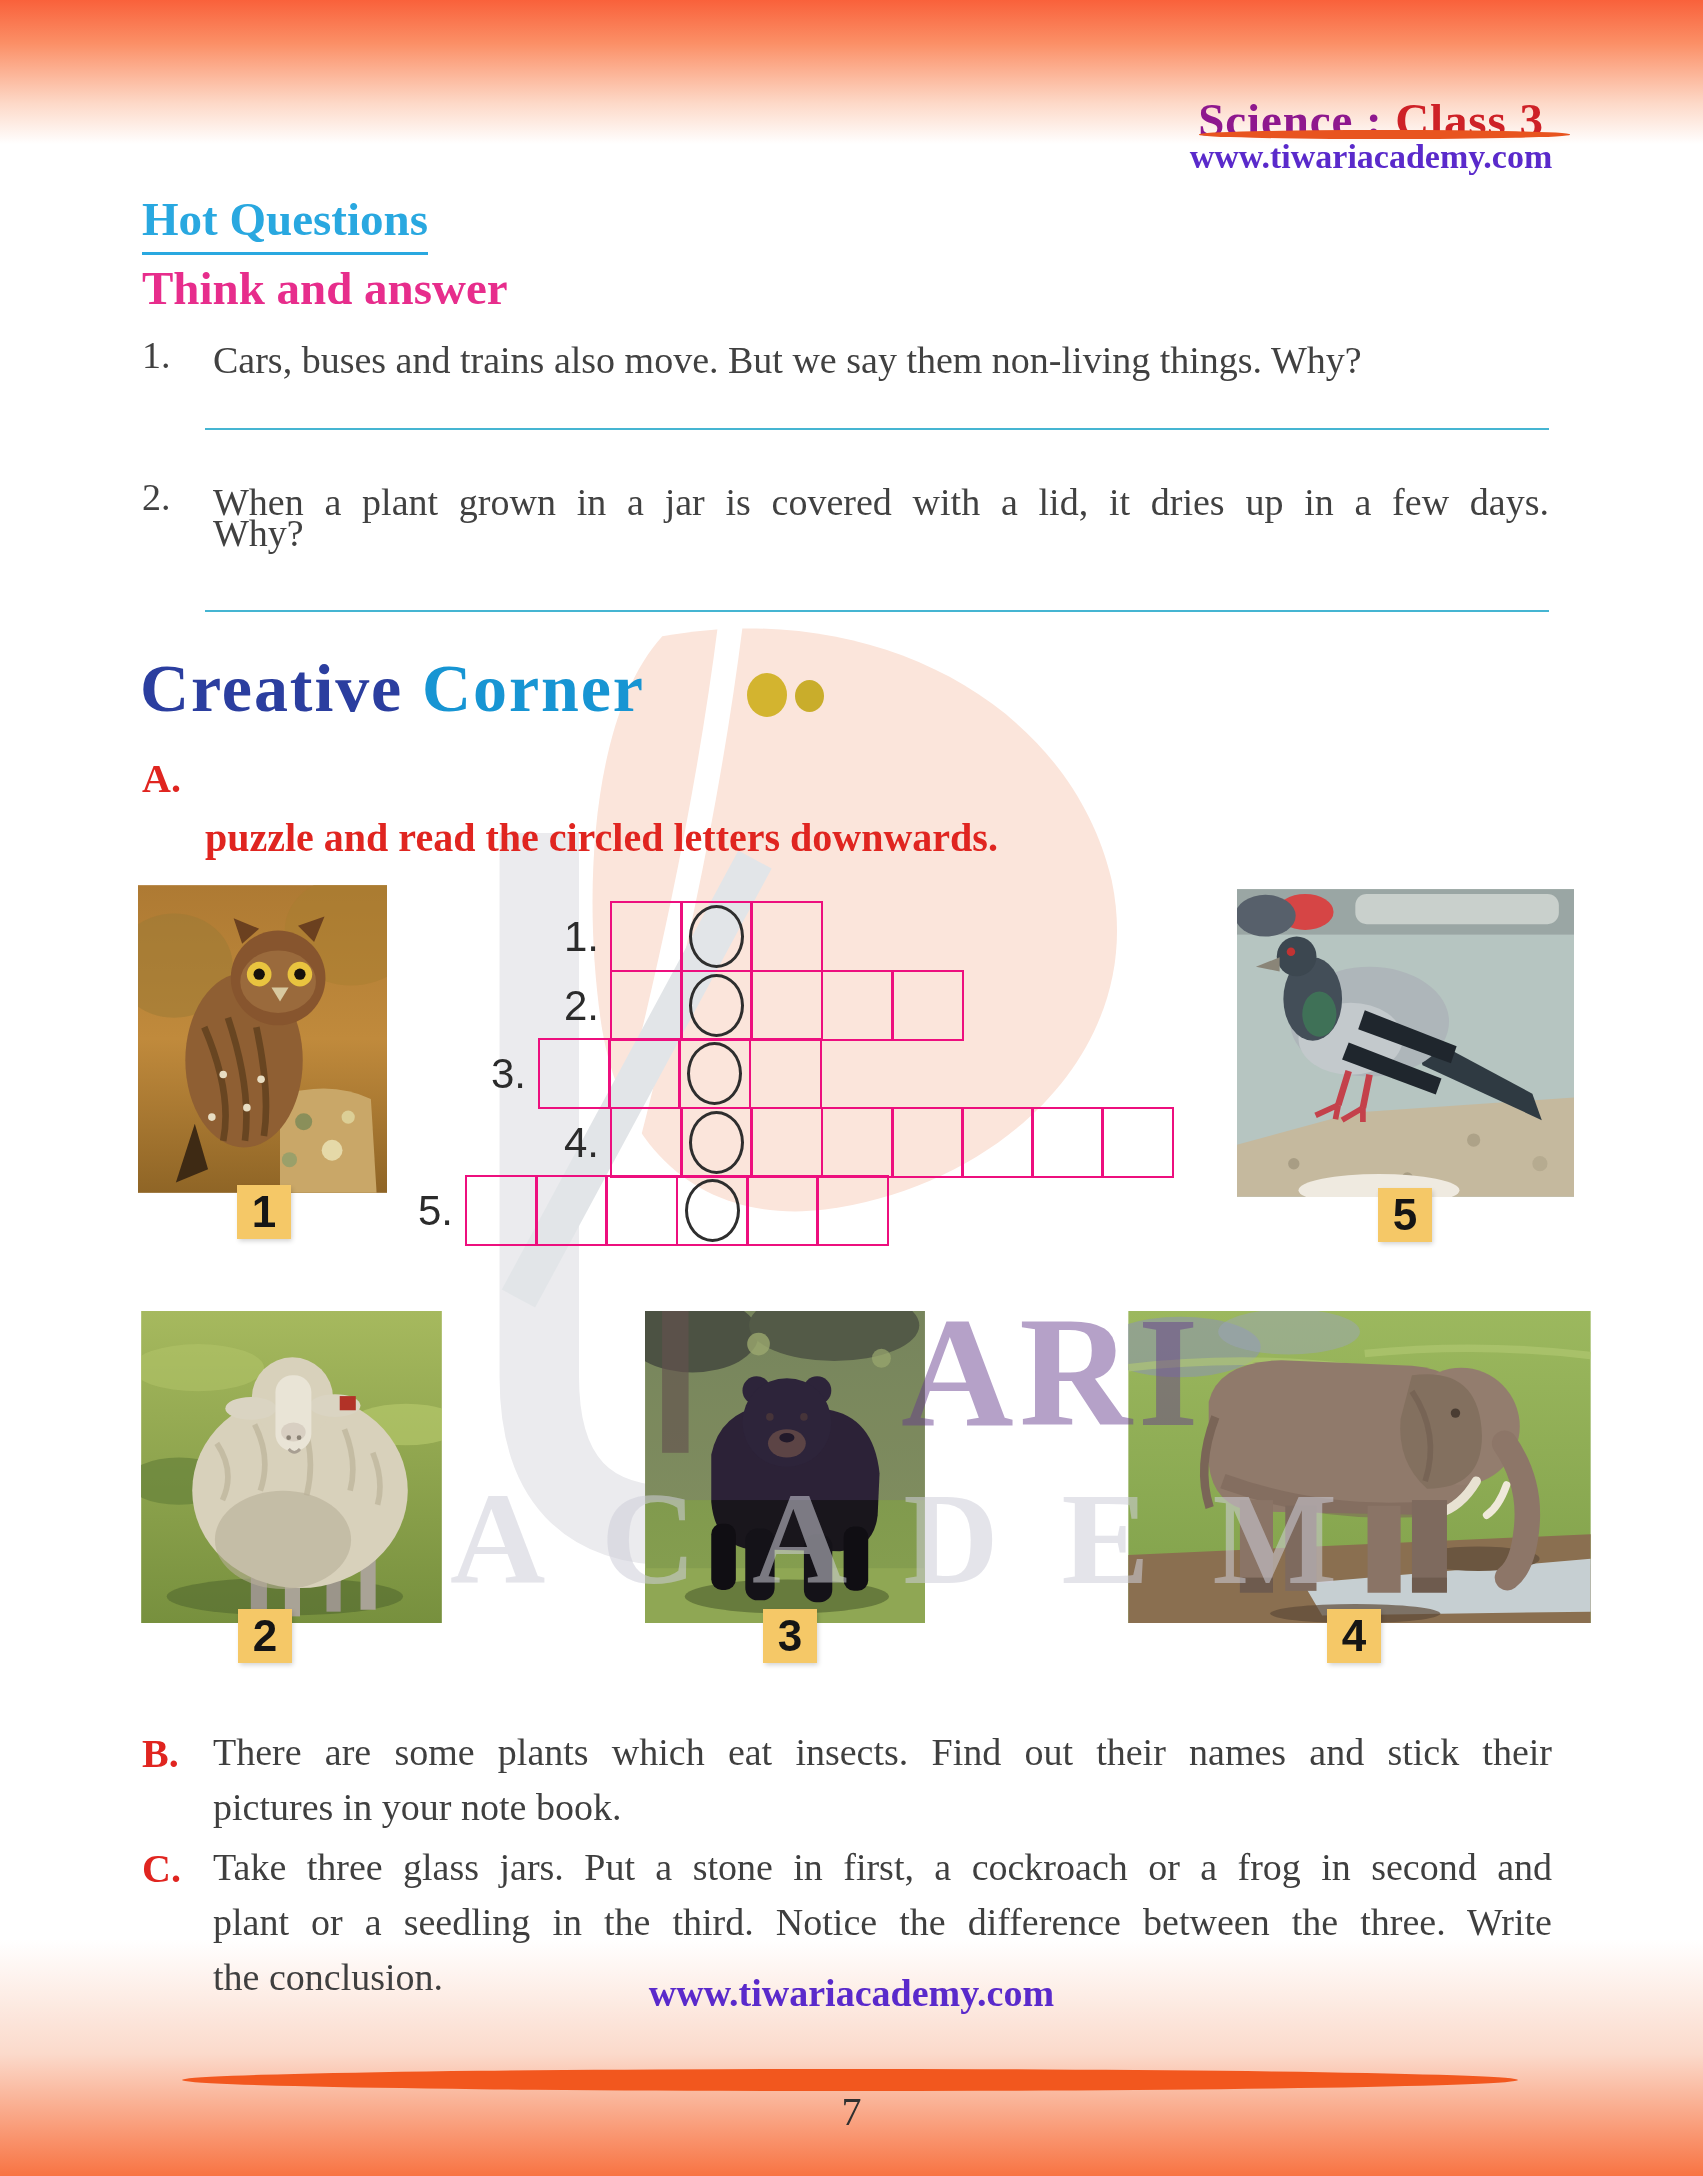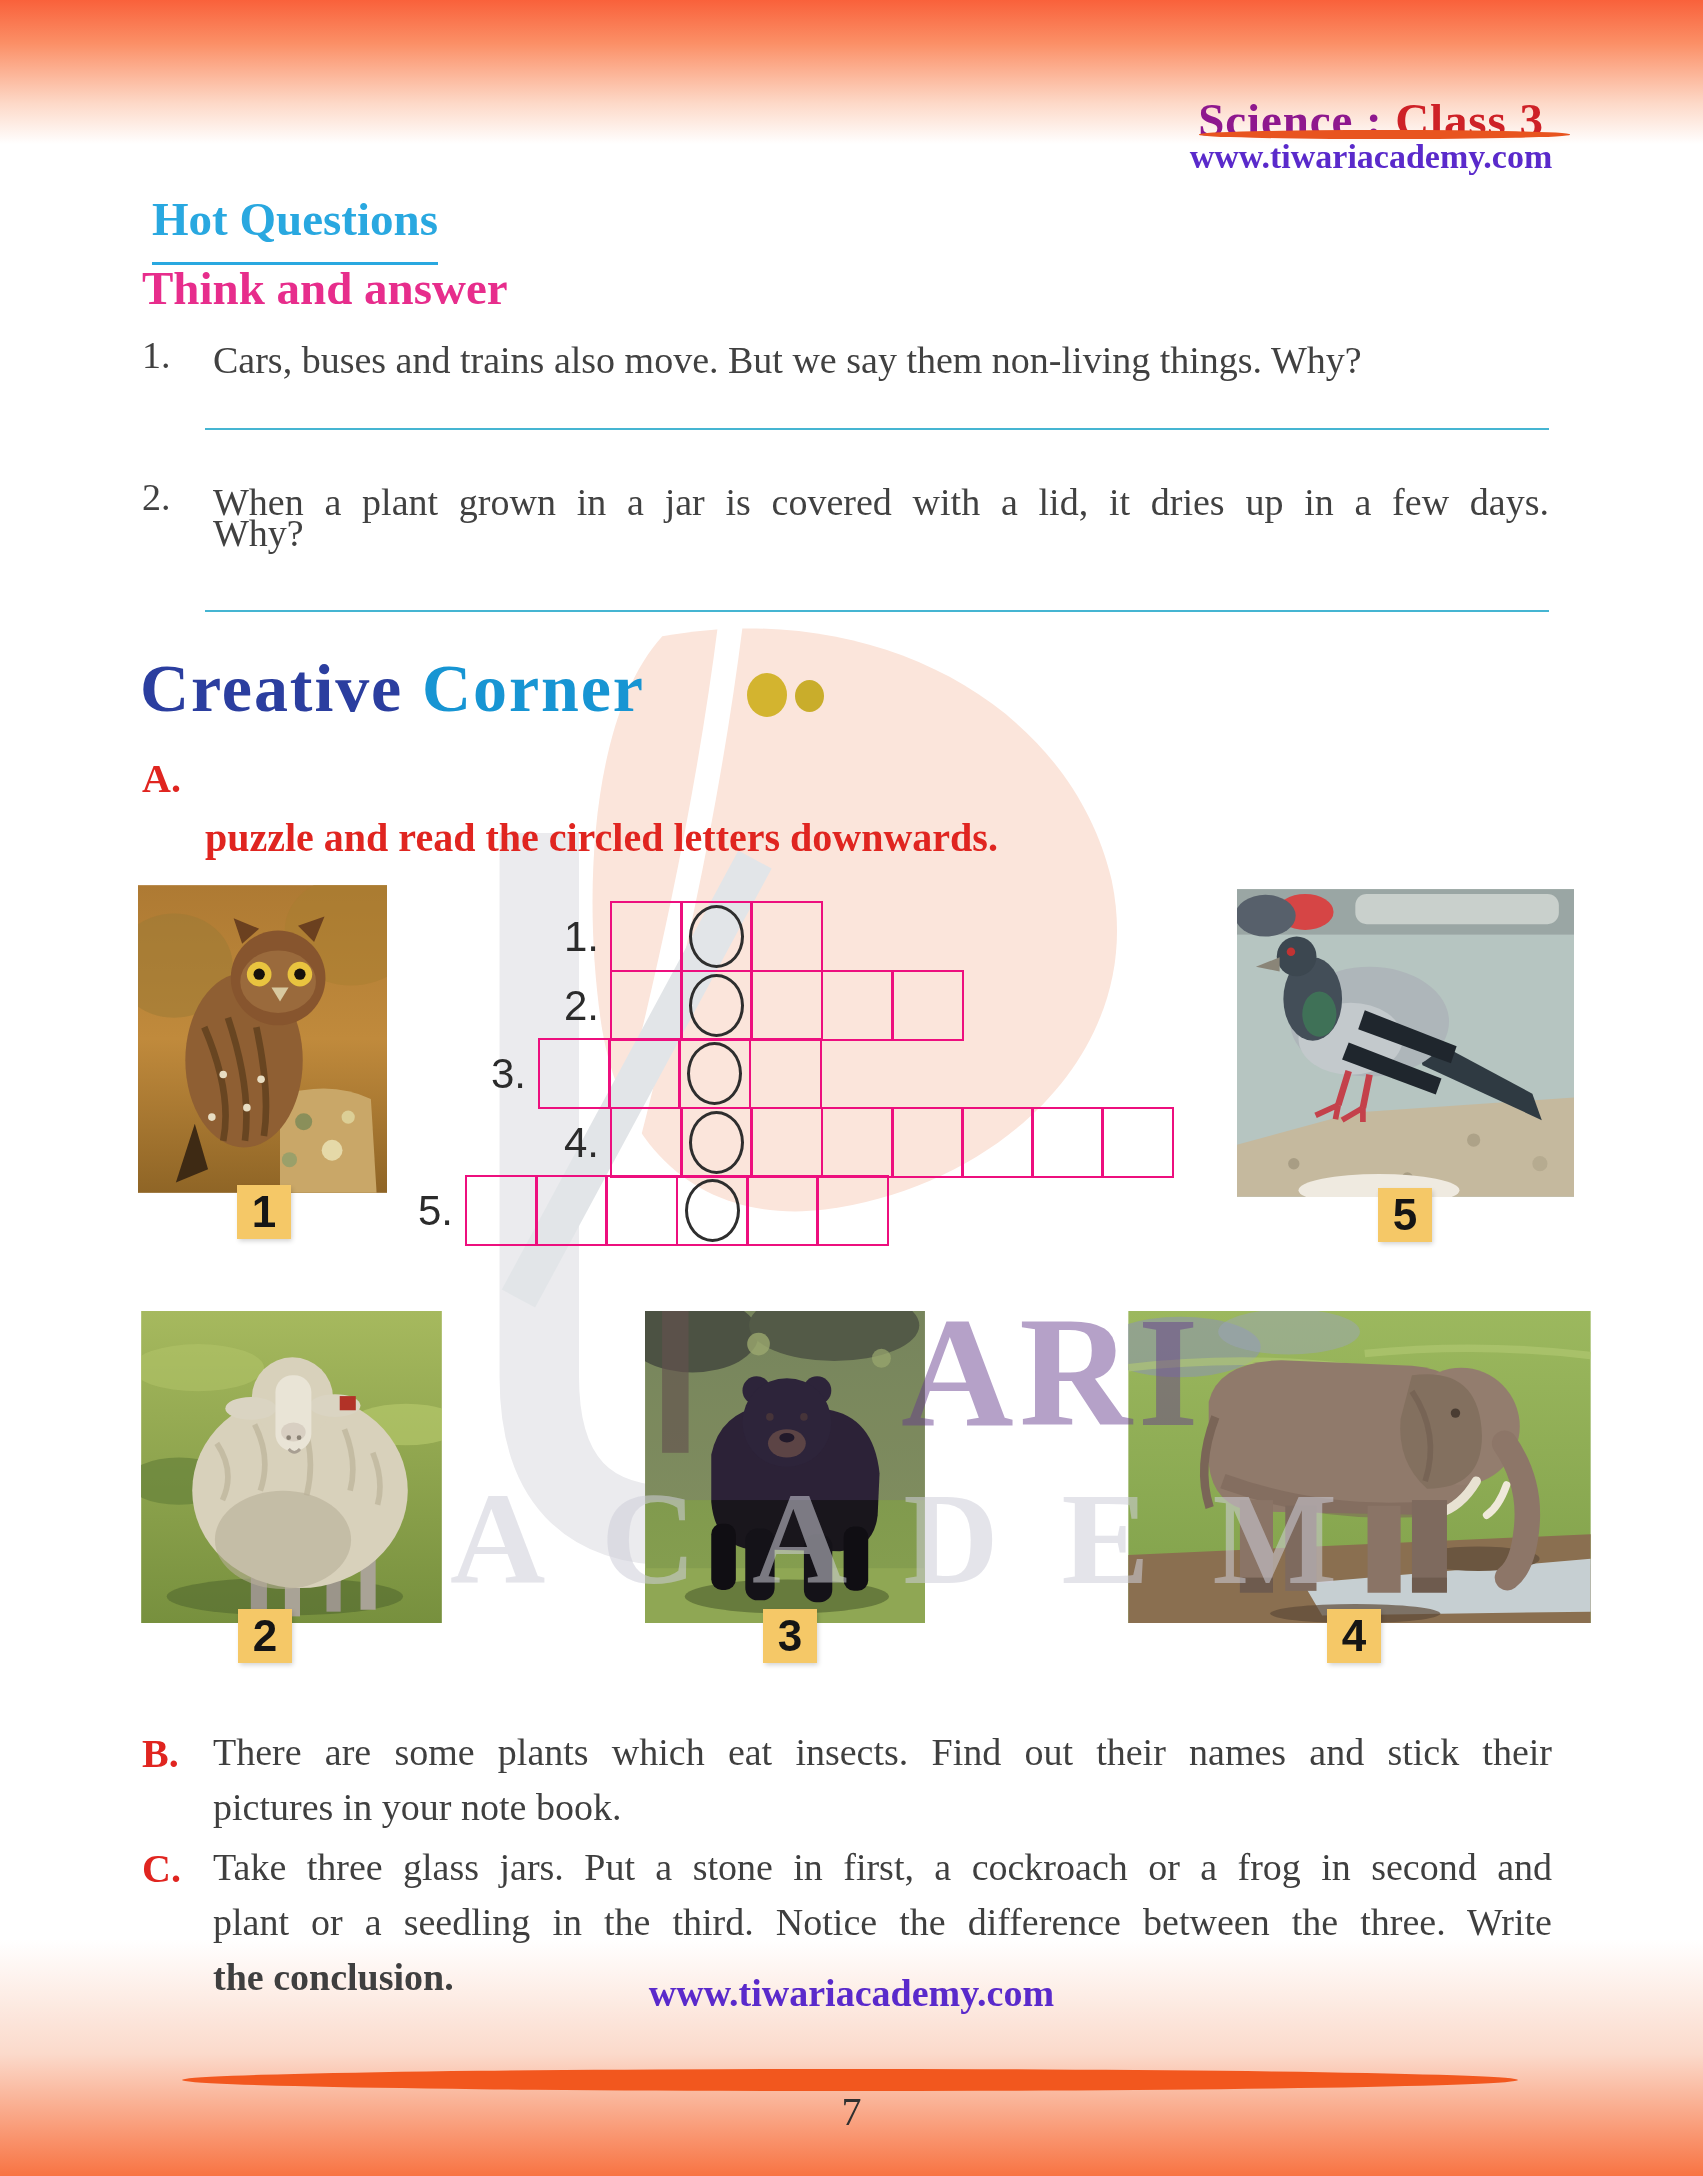--- a/index.html
+++ b/index.html
@@ -16,22 +16,22 @@
   .title{position:absolute;top:61px;left:1158px;width:426px;text-align:center;
          font-weight:bold;font-size:47px;z-index:10;letter-spacing:0.9px;margin-top:32px;}
   .title .p1{color:#8E188E;}
   .title .p2{color:#CE2127;}
   .title-underline{position:absolute;top:130px;left:1199px;width:371px;height:8.5px;
          background:#E8541F;border-radius:50%;z-index:10;}
   .hdr-www{position:absolute;top:138px;left:1158px;width:426px;text-align:center;
          font-size:34px;font-weight:bold;color:#5A2ACB;z-index:10;}
 
   
-  .hot{position:absolute;top:192px;left:152px;font-size:47px;font-weight:bold;color:#29A8E0;
-       border-bottom:3.8px solid #29A8E0;padding-bottom:16px;z-index:10;}
+  .hot{position:absolute;top:192px;left:142px;font-size:47px;font-weight:bold;color:#29A8E0;
+       border-bottom:3.8px solid #29A8E0;padding-bottom:6px;z-index:10;}
   .think{position:absolute;top:261px;left:142px;font-size:47px;font-weight:bold;color:#E72D8C;z-index:10;}
 
   
   .qnum{position:absolute;left:142px;font-size:38px;color:#414141;z-index:10;}
   .qtext{position:absolute;left:213px;width:1336px;font-size:38px;color:#414141;
          line-height:55px;z-index:10;}
   .nw{white-space:nowrap;}
   .jl{text-align:justify;text-align-last:justify;}
   .ansline{position:absolute;left:205px;width:1344px;height:0;border-top:2.8px solid #45B5D2;z-index:10;}
 
@@ -335,20 +335,20 @@
   <div class="wm-ari">ARI</div>
   <div class="wm-acad">A C A D E M</div>
 
   <div class="seclabel" style="top:1730px;">B.</div>
   <div class="bcline jl" style="top:1730px;">There are some plants which eat insects. Find out their names and stick their</div>
   <div class="bcline" style="top:1785px;">pictures in your note book.</div>
 
   <div class="seclabel" style="top:1845px;">C.</div>
   <div class="bcline jl" style="top:1845px;">Take three glass jars. Put a stone in first, a cockroach or a frog in second and</div>
   <div class="bcline jl" style="top:1900px;">plant or a seedling in the third. Notice the difference between the three. Write</div>
-  <div class="bcline" style="top:1955px;font-weight:bold;">the conclusion.</div>
+  <div class="bcline" style="top:1955px;">the conclusion.</div>
 
   <div class="f-www">www.tiwariacademy.com</div>
   <div class="f-lens"></div>
   <div class="f-page">7</div>
 
 </div>
 
 
 </body></html>

